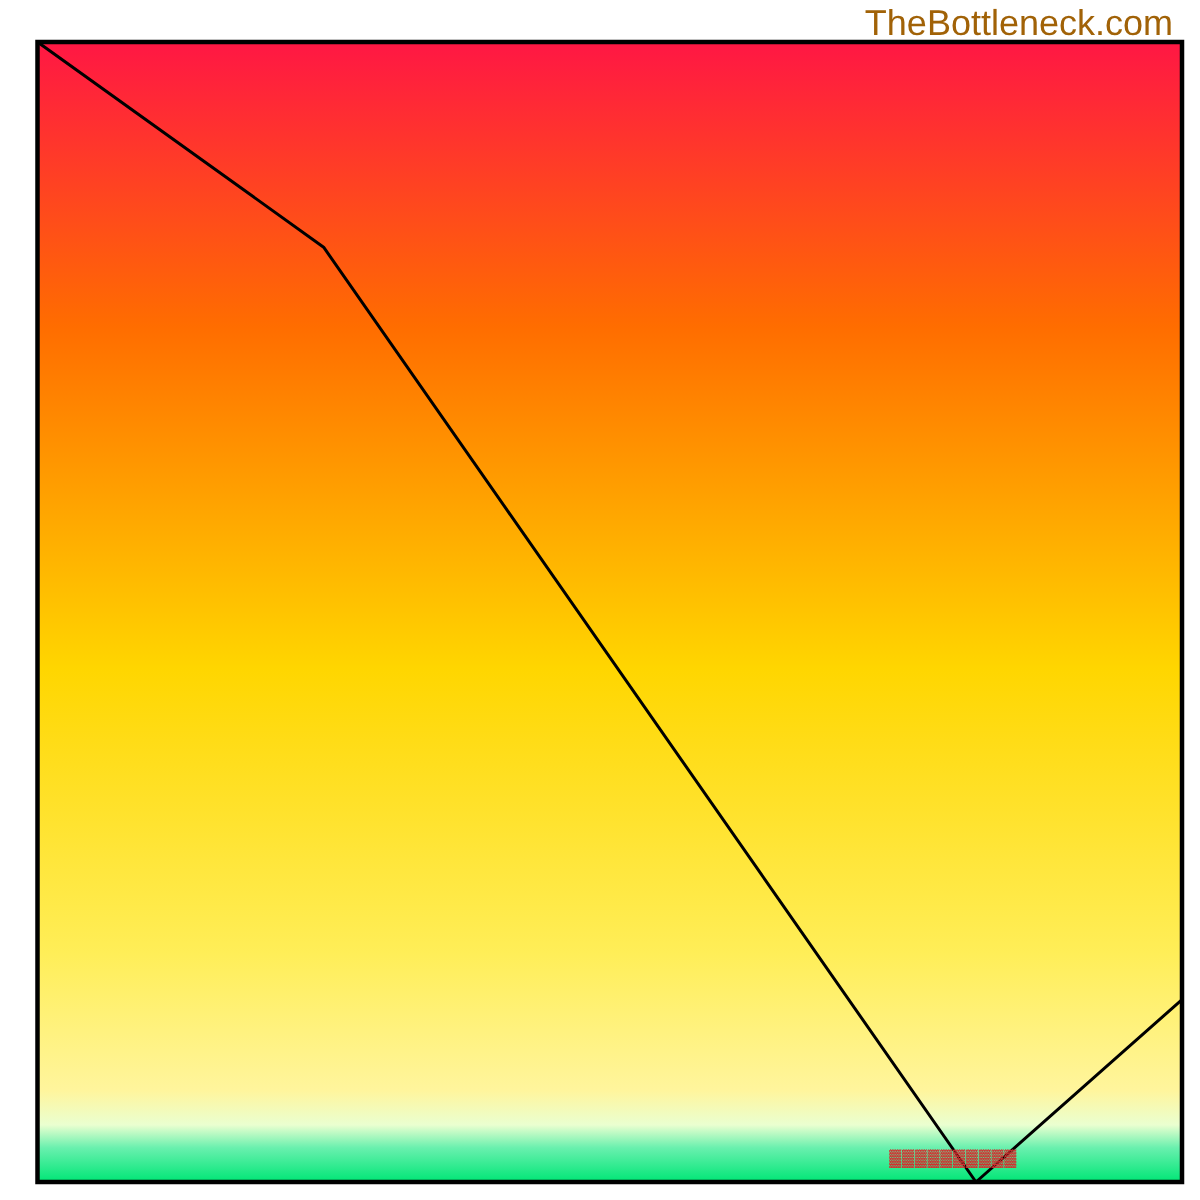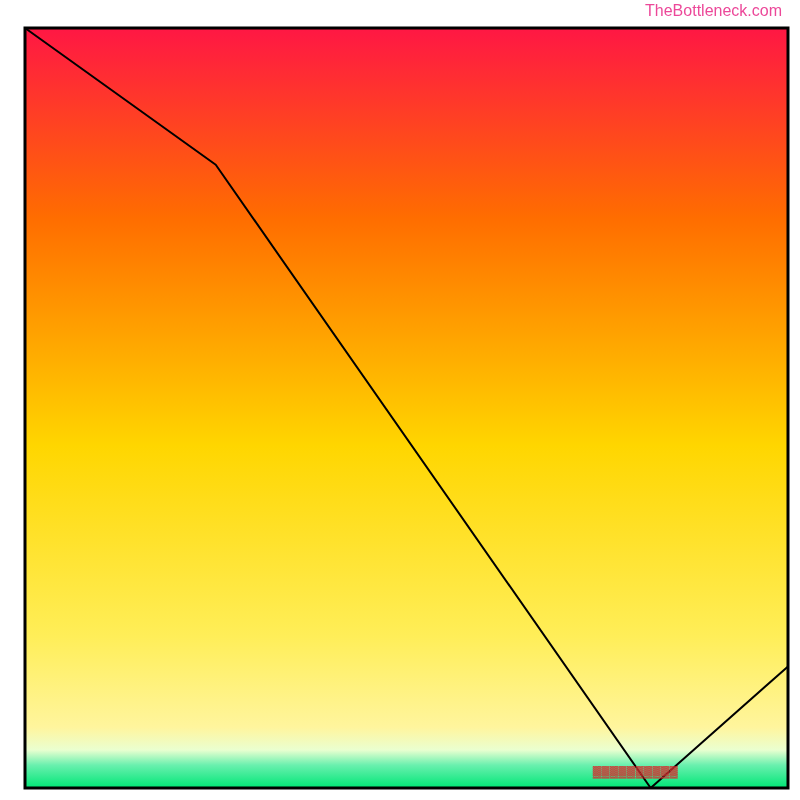--- a/index.html
+++ b/index.html
@@ -12,22 +12,22 @@
   }
   .container {
     width: 800px;
     height: 800px;
     position: relative;
   }
   .watermark {
     position: absolute;
     top: 2px;
     right: 18px;
-    font-size: 16px;
-    color: #ec4899;
+    font-size: 24px;
+    color: #a16207;
     font-weight: 500;
   }
   svg {
     display: block;
   }
 </style>
 </head>
 <body>
 
 <div class="container">

